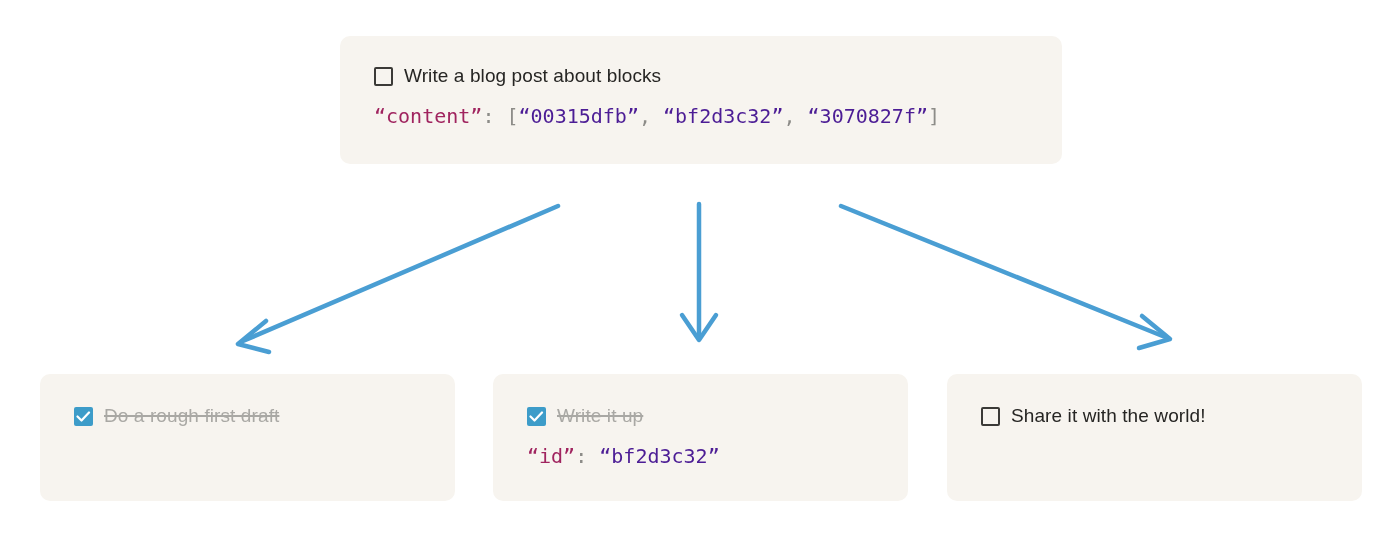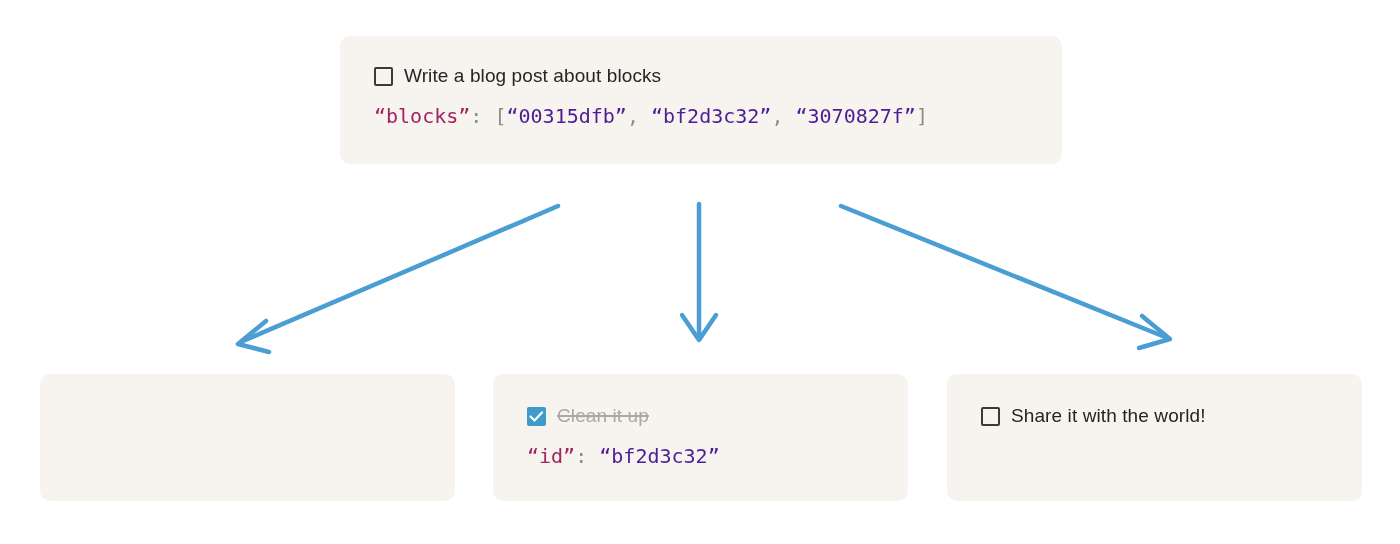--- a/index.html
+++ b/index.html
@@ -141,34 +141,42 @@
         <polyline points="1142,316 1170,339 1139,348"></polyline>
       </g>
     </g>
   </svg>
 
   <div class="card card-parent">
     <div class="todo-row">
       <span class="checkbox unchecked"></span>
       <span class="todo-label">Write a blog post about blocks</span>
     </div>
-    <div class="code-row"><span class="k-key">“blocks”</span><span class="k-punct">: </span><span class="k-punct">[</span><span class="k-str">“00315dfb”</span><span class="k-punct">, </span><span class="k-str">“bf2d3c32”</span><span class="k-punct">, </span><span class="k-str">“3070827f”</span><span class="k-punct">]</span></div>
+    <div class="code-row"><span class="k-key">“content”</span><span class="k-punct">: </span><span class="k-punct">[</span><span class="k-str">“00315dfb”</span><span class="k-punct">, </span><span class="k-str">“bf2d3c32”</span><span class="k-punct">, </span><span class="k-str">“3070827f”</span><span class="k-punct">]</span></div>
   </div>
 
   <div class="card card-child card-child-1">
+    <div class="todo-row">
+      <span class="checkbox checked">
+        <svg width="15" height="13" viewBox="0 0 15 13" aria-hidden="true">
+          <polyline points="1.5,6.5 5.5,10.5 13,2.5" fill="none" stroke="#ffffff" stroke-width="2.2" stroke-linecap="round" stroke-linejoin="round"></polyline>
+        </svg>
+      </span>
+      <span class="todo-label done">Do a rough first draft</span>
+    </div>
   </div>
 
   <div class="card card-child card-child-2">
     <div class="todo-row">
       <span class="checkbox checked">
         <svg width="15" height="13" viewBox="0 0 15 13" aria-hidden="true">
           <polyline points="1.5,6.5 5.5,10.5 13,2.5" fill="none" stroke="#ffffff" stroke-width="2.2" stroke-linecap="round" stroke-linejoin="round"></polyline>
         </svg>
       </span>
-      <span class="todo-label done">Clean it up</span>
+      <span class="todo-label done">Write it up</span>
     </div>
     <div class="code-row"><span class="k-key">“id”</span><span class="k-punct">: </span><span class="k-str">“bf2d3c32”</span></div>
   </div>
 
   <div class="card card-child card-child-3">
     <div class="todo-row">
       <span class="checkbox unchecked"></span>
       <span class="todo-label">Share it with the world!</span>
     </div>
   </div>

